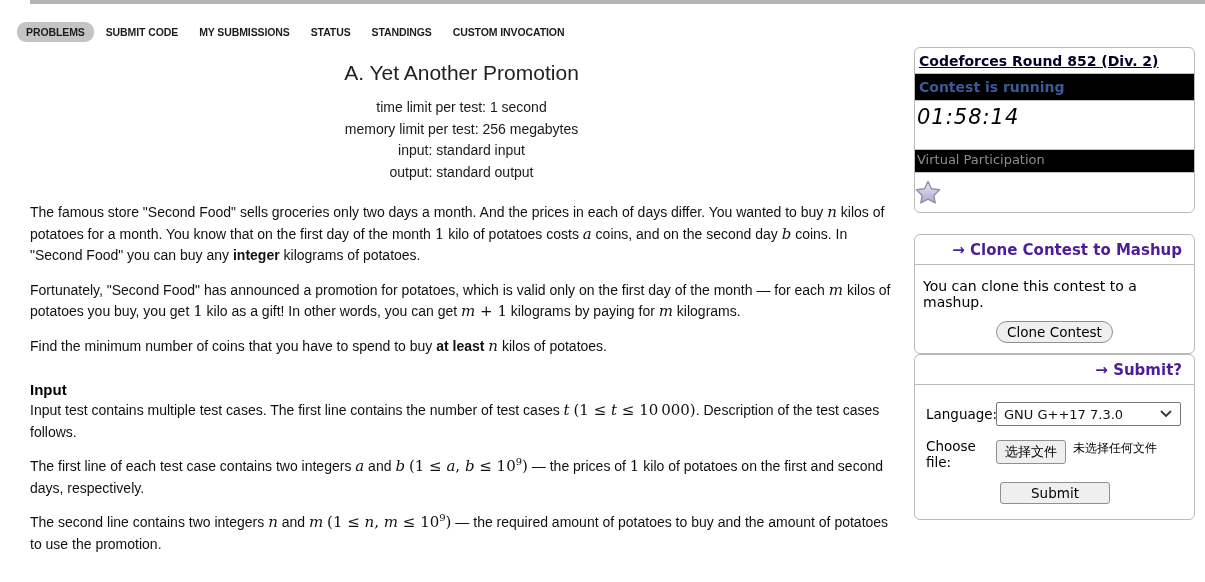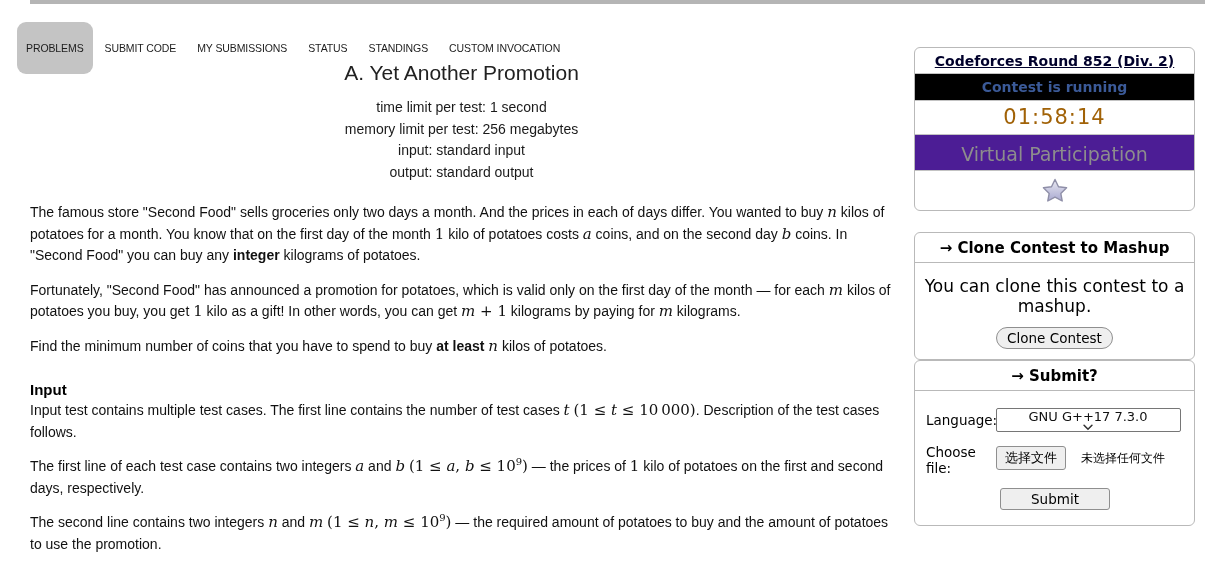--- a/index.html
+++ b/index.html
@@ -5,72 +5,72 @@
   html,body{margin:0;padding:0;}
   body{
     width:1205px;height:582px;position:relative;overflow:hidden;
     background:#fff;font-family:"Liberation Sans",sans-serif;color:#111;
   }
   
   .top-rule{position:absolute;top:0;left:30px;right:0;height:4px;background:#b5b5b5;}
   
   .tabs{position:absolute;top:22px;left:17px;display:flex;align-items:center;}
   .tab{
-    padding:20px 9px;font-size:10.5px;font-weight:normal;color:#1c1c1c;
+    padding:4px 9px;font-size:10.5px;font-weight:bold;color:#1c1c1c;
     letter-spacing:-0.1px;border-radius:9px;cursor:pointer;white-space:nowrap;
   }
   .tab.active{background:#c4c4c4;}
   .tab + .tab{margin-left:3px;}
   
   .main{position:absolute;left:30px;top:53px;width:863px;}
   .problem-title{text-align:center;font-size:21px;font-weight:400;color:#212121;margin:8px 0 12px;}
   .limits{ text-align:center;font-size:14px;line-height:21.5px;color:#1a1a1a;}
   .statement p{margin:13px 0;font-size:14px;line-height:21.5px;}
   .statement{margin-top:19px;}
   .section-title{font-size:15px;font-weight:bold;margin:24px 0 1px;color:#000;}
   .section-title + p{margin-top:2px;}
   .b{font-weight:bold;}
   .mi{font-family:"DejaVu Serif",serif;font-style:italic;font-size:15px;line-height:0;}
   .mn{font-family:"DejaVu Serif",serif;font-size:15px;line-height:0;}
   sup.mn{font-size:10px;line-height:0;}
   
   .sidebar{position:absolute;left:914px;top:47px;width:281px;font-family:"DejaVu Sans",sans-serif;}
   .box{border:1px solid #b9b9b9;border-radius:6px;background:#fff;overflow:hidden;box-sizing:border-box;}
-  .box-row{border-top:1px solid #c3c3c3;text-align:center;}
+  .box-row{border-top:1px solid #c3c3c3;text-align:left;}
   .box-row:first-child{border-top:none;}
   .cb-title{padding:5px 4px 4px;font-size:14px;font-weight:bold;}
   .cb-title span{color:#00002b;text-decoration:underline;cursor:pointer;}
   .cb-status{background:#000000;color:#3b5a98;font-weight:bold;font-size:14px;padding:5px 4px;}
-  .cb-timer{font-size:21px;color:#a16207;padding:4px 2px 5px;letter-spacing:1px;}
-  .cb-mode{background:#4c1d95;color:#8d8d8d;font-size:19px;padding:8px 2px 5px;}
+  .cb-timer{font-size:21px;color:#000000;padding:4px 2px 20px;letter-spacing:1px;font-style:italic;}
+  .cb-mode{background:#000000;color:#8d8d8d;font-size:13px;padding:2px 2px 5px;}
   .cb-star{padding:7px 0 8px;}
   .cb-star svg{display:inline-block;vertical-align:middle;cursor:pointer;}
   .box2{margin-top:21px;}
   .box3{}
   .box-header{
-    font-size:15px;font-weight:bold;color:#000000;
-    padding:6px 12px 5px;border-bottom:1px solid #b9b9b9;text-align:center;
+    font-size:15px;font-weight:bold;color:#4c1d95;
+    padding:6px 12px 5px;border-bottom:1px solid #b9b9b9;text-align:right;
   }
-  .clone-body{font-size:17px;color:#000;text-align:center;margin:13px 8px 0;}
+  .clone-body{font-size:14px;color:#000;text-align:left;margin:13px 8px 0;}
   .btn{
     font-family:"DejaVu Sans",sans-serif;font-size:13.5px;color:#000;
     background:#efefef;border:1px solid #8f8f8f;border-radius:3px;
     padding:2px 10px;cursor:pointer;
   }
   .clone-btn{display:block;margin:11px auto 10px;border-radius:11px;}
   .form{padding:17px 10px 15px 11px;}
   .form-row{display:flex;align-items:flex-start;margin-bottom:12px;}
   .form-label{width:70px;flex:0 0 70px;font-size:13.5px;color:#000;padding-top:4px;line-height:16px;}
   .select{
     width:185px;box-sizing:border-box;height:24px;border:1px solid #767676;border-radius:2px;
     background:#fff;display:flex;align-items:center;justify-content:space-between;
-    padding:0 8px 0 7px;font-size:13px;cursor:pointer;flex-direction:column;
+    padding:0 8px 0 7px;font-size:13px;cursor:pointer;
   }
   .file-row .form-label{padding-top:0;}
-  .file-ctrl{display:flex;align-items:center;gap:15px;padding-top:2px;}
+  .file-ctrl{display:flex;gap:7px;padding-top:2px;}
   .file-btn{font-size:13px;padding:2px 8px;white-space:nowrap;}
   .file-status{font-size:12px;color:#000;white-space:nowrap;}
   .submit-btn{display:block;margin:3px auto 0;width:110px;padding:2px 0;}
 </style>
 </head>
 <body>
 
 <div class="top-rule"></div>
 
 <div class="tabs">

